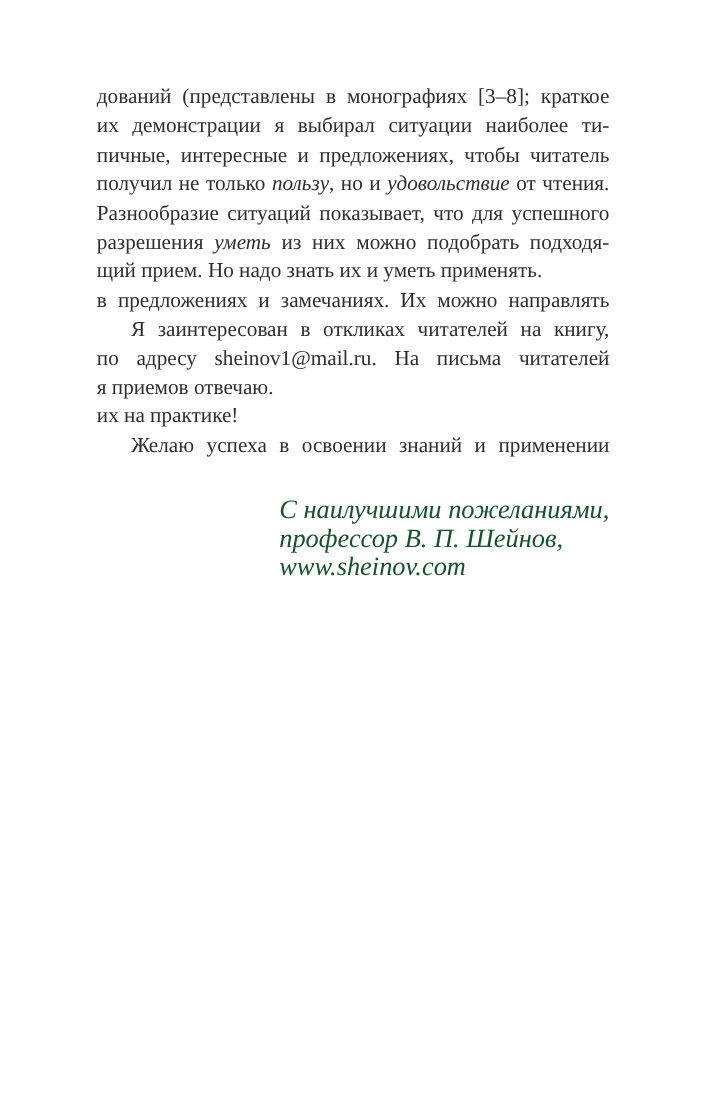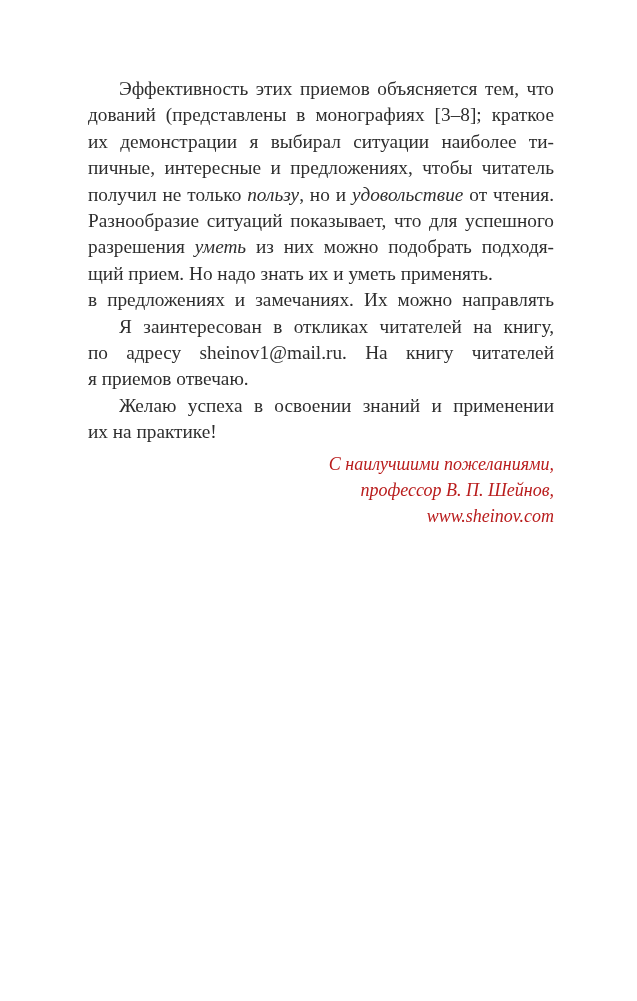--- a/index.html
+++ b/index.html
@@ -25,53 +25,51 @@
     text-align-last: justify;
     height: 26.4px;
   }
   .line.last { text-align-last: left; }
   .line.indent { padding-left: 31px; }
   .signature {
     position: absolute;
     right: 83px; top: 451px;
     font-family: "Liberation Serif", "DejaVu Serif", serif;
     font-style: italic;
-    font-size: 18px;
+    font-size: 24px;
     line-height: 26.2px;
-    color: #b91c1c;
-    text-align: right;
+    color: #14532d;
   }
   .signature span { display: block; }
   i { font-style: italic; }
 </style>
 </head>
 <body>
 
 <div class="page">
   <div>
-    <span class="line indent">Эффективность этих приемов объясняется тем, что</span>
     <span class="line">дований (представлены в монографиях [3–8]; краткое</span>
     <span class="line">их демонстрации я выбирал ситуации наиболее ти-</span>
     <span class="line">пичные, интересные и предложениях, чтобы читатель</span>
     <span class="line"><span>получил не только </span><i>пользу</i><span>, но и </span><i>удовольствие</i><span> от чтения.</span></span>
     <span class="line">Разнообразие ситуаций показывает, что для успешного</span>
     <span class="line"><span>разрешения </span><i>уметь</i><span> из них можно подобрать подходя-</span></span>
     <span class="line last">щий прием. Но надо знать их и уметь применять.</span>
   </div>
 
   <div>
     <span class="line">в предложениях и замечаниях. Их можно направлять</span>
     <span class="line indent">Я заинтересован в откликах читателей на книгу,</span>
-    <span class="line">по адресу sheinov1@mail.ru. На книгу читателей</span>
+    <span class="line">по адресу sheinov1@mail.ru. На письма читателей</span>
     <span class="line last">я приемов отвечаю.</span>
   </div>
 
   <div>
+    <span class="line last">их на практике!</span>
     <span class="line indent">Желаю успеха в освоении знаний и применении</span>
-    <span class="line last">их на практике!</span>
   </div>
 </div>
 
 <div class="signature">
   <span>С наилучшими пожеланиями,</span>
   <span>профессор В. П. Шейнов,</span>
   <span>www.sheinov.com</span>
 </div>
 
 </body></html>

